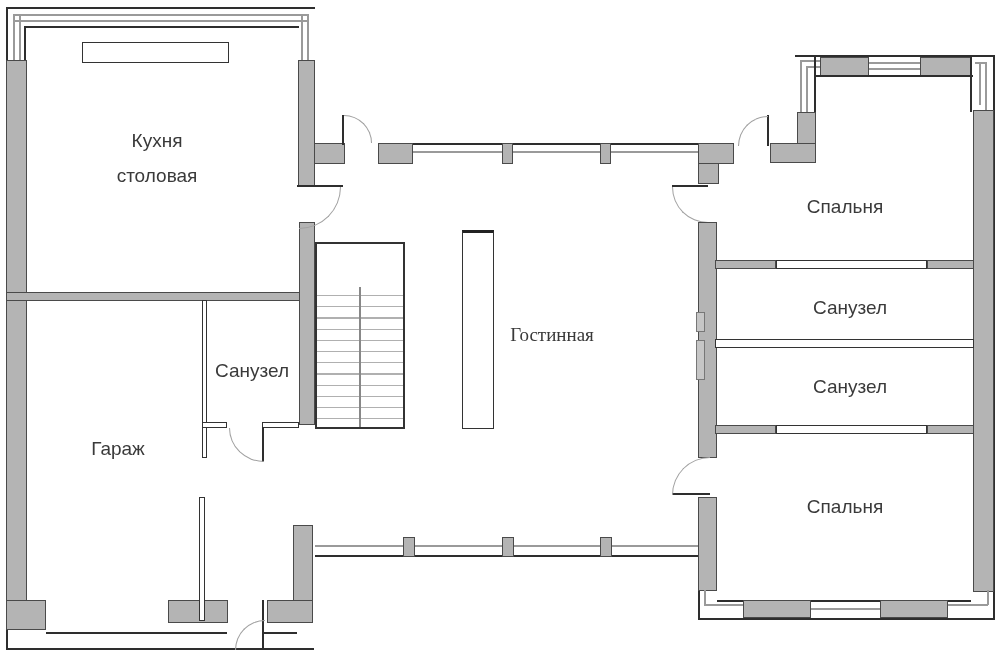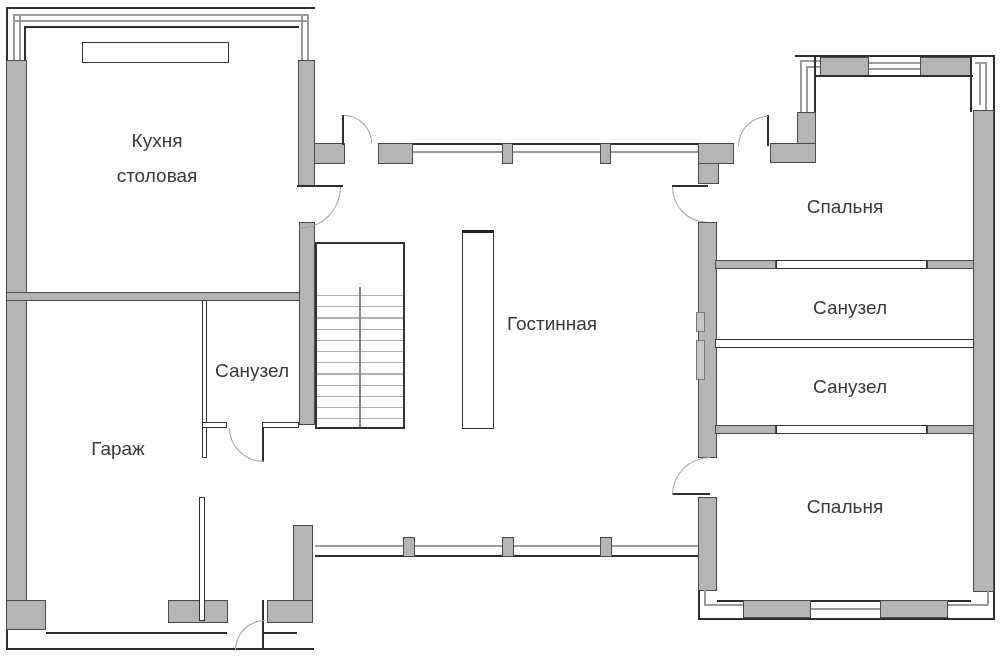--- a/index.html
+++ b/index.html
@@ -167,19 +167,19 @@
     <div class="gl" style="left:704px;top:604px;width:39px;height:1.5px;"></div>
 
     <div class="gl" style="left:987px;top:590px;width:1.5px;height:15px;"></div>
     <div class="gl" style="left:948px;top:604px;width:40px;height:1.5px;"></div>
   </div>
 
   <div class="lbl" style="left:157px;top:141px;">Кухня</div>
   <div class="lbl" style="left:157px;top:176px;">столовая</div>
   <div class="lbl" style="left:252px;top:371px;">Санузел</div>
   <div class="lbl" style="left:118px;top:449px;">Гараж</div>
-  <div class="lbl" style="left:552px;top:324px;">Гостинная</div>
+  <div class="lbl" style="left:552px;top:335px;font-family:Liberation Serif, serif;">Гостинная</div>
   <div class="lbl" style="left:845px;top:207px;">Спальня</div>
   <div class="lbl" style="left:850px;top:308px;">Санузел</div>
   <div class="lbl" style="left:850px;top:387px;">Санузел</div>
   <div class="lbl" style="left:845px;top:507px;">Спальня</div>
 
 </div>
 
 </body></html>

